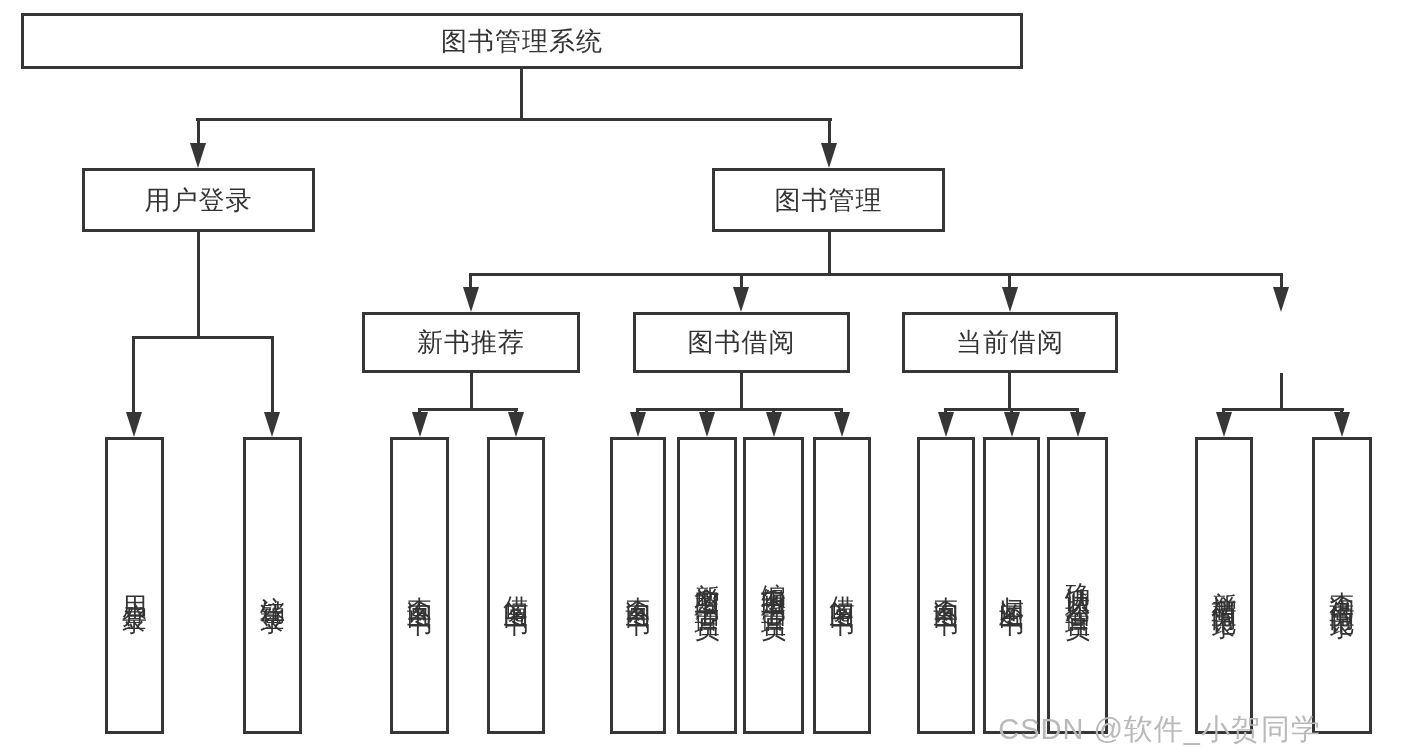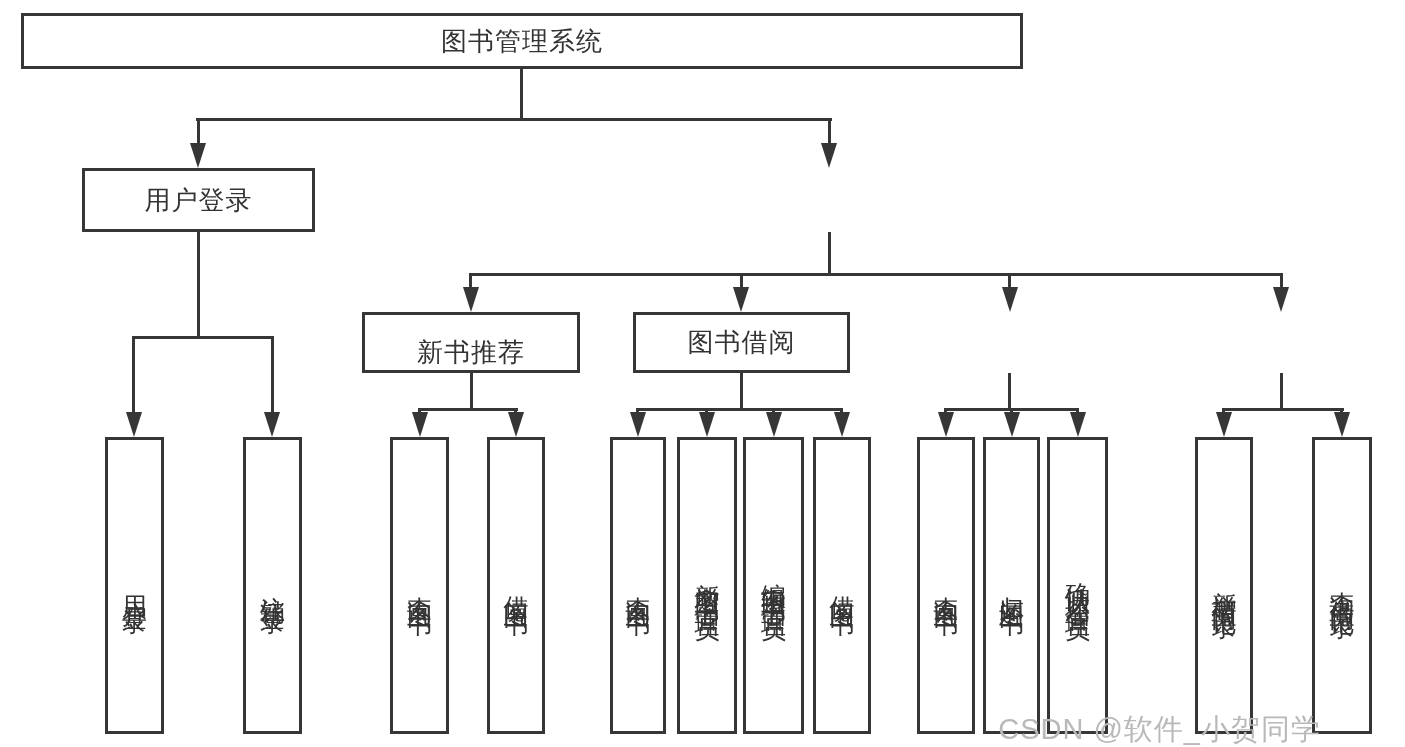--- a/index.html
+++ b/index.html
@@ -43,26 +43,32 @@
 
 <div id="stage">
 
   <div class="box" style="left:21px;top:13px;width:1002px;height:56px;">
     <span class="hlabel">图书管理系统</span>
   </div>
 
   <div class="box" style="left:82px;top:168px;width:233px;height:64px;">
     <span class="hlabel">用户登录</span>
   </div>
+  <div class="box" style="left:712px;top:168px;width:233px;height:64px;">
+    <span class="hlabel">图书管理</span>
+  </div>
 
-  <div class="box" style="left:362px;top:312px;width:218px;height:61px;align-items:flex-end;">
+  <div class="box" style="left:362px;top:312px;width:218px;height:61px;">
     <span class="hlabel">新书推荐</span>
   </div>
   <div class="box" style="left:633px;top:312px;width:217px;height:61px;">
     <span class="hlabel">图书借阅</span>
+  </div>
+  <div class="box" style="left:902px;top:312px;width:216px;height:61px;">
+    <span class="hlabel">当前借阅</span>
   </div>
 
   <div class="box leaf" style="left:105px;top:437px;width:59px;height:297px;">
     <span class="vlabel">用户登录</span>
   </div>
   <div class="box leaf" style="left:243px;top:437px;width:59px;height:297px;">
     <span class="vlabel">注销登录</span>
   </div>
 
   <div class="box leaf" style="left:390px;top:437px;width:59px;height:297px;">

